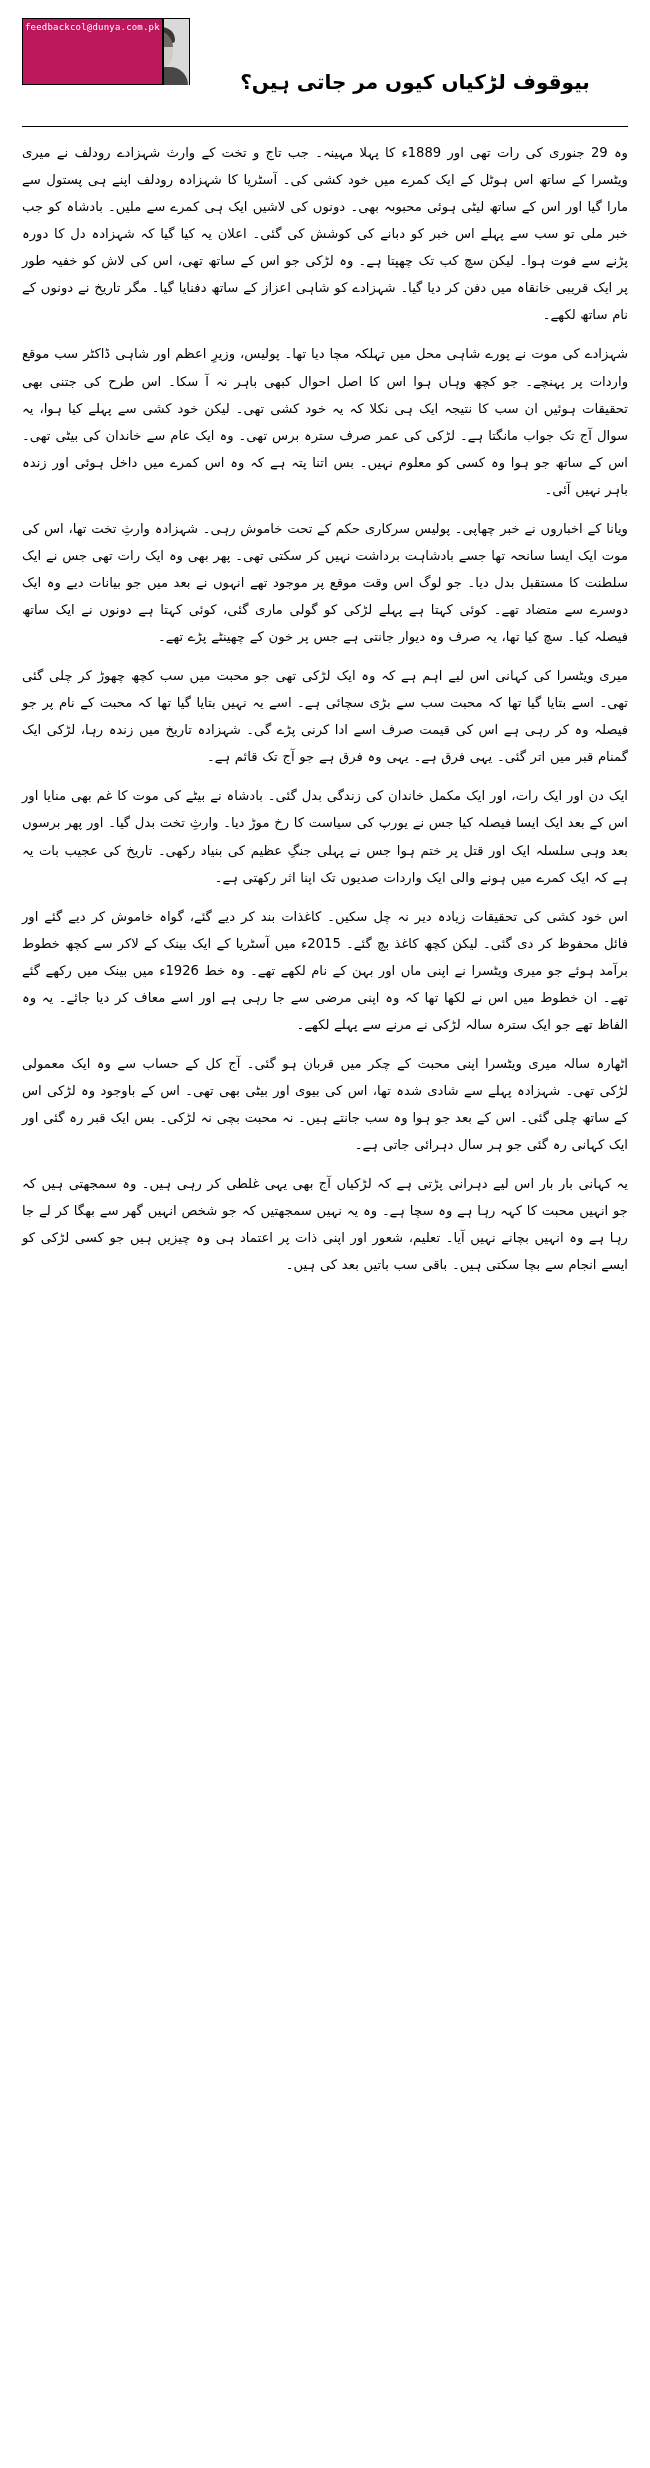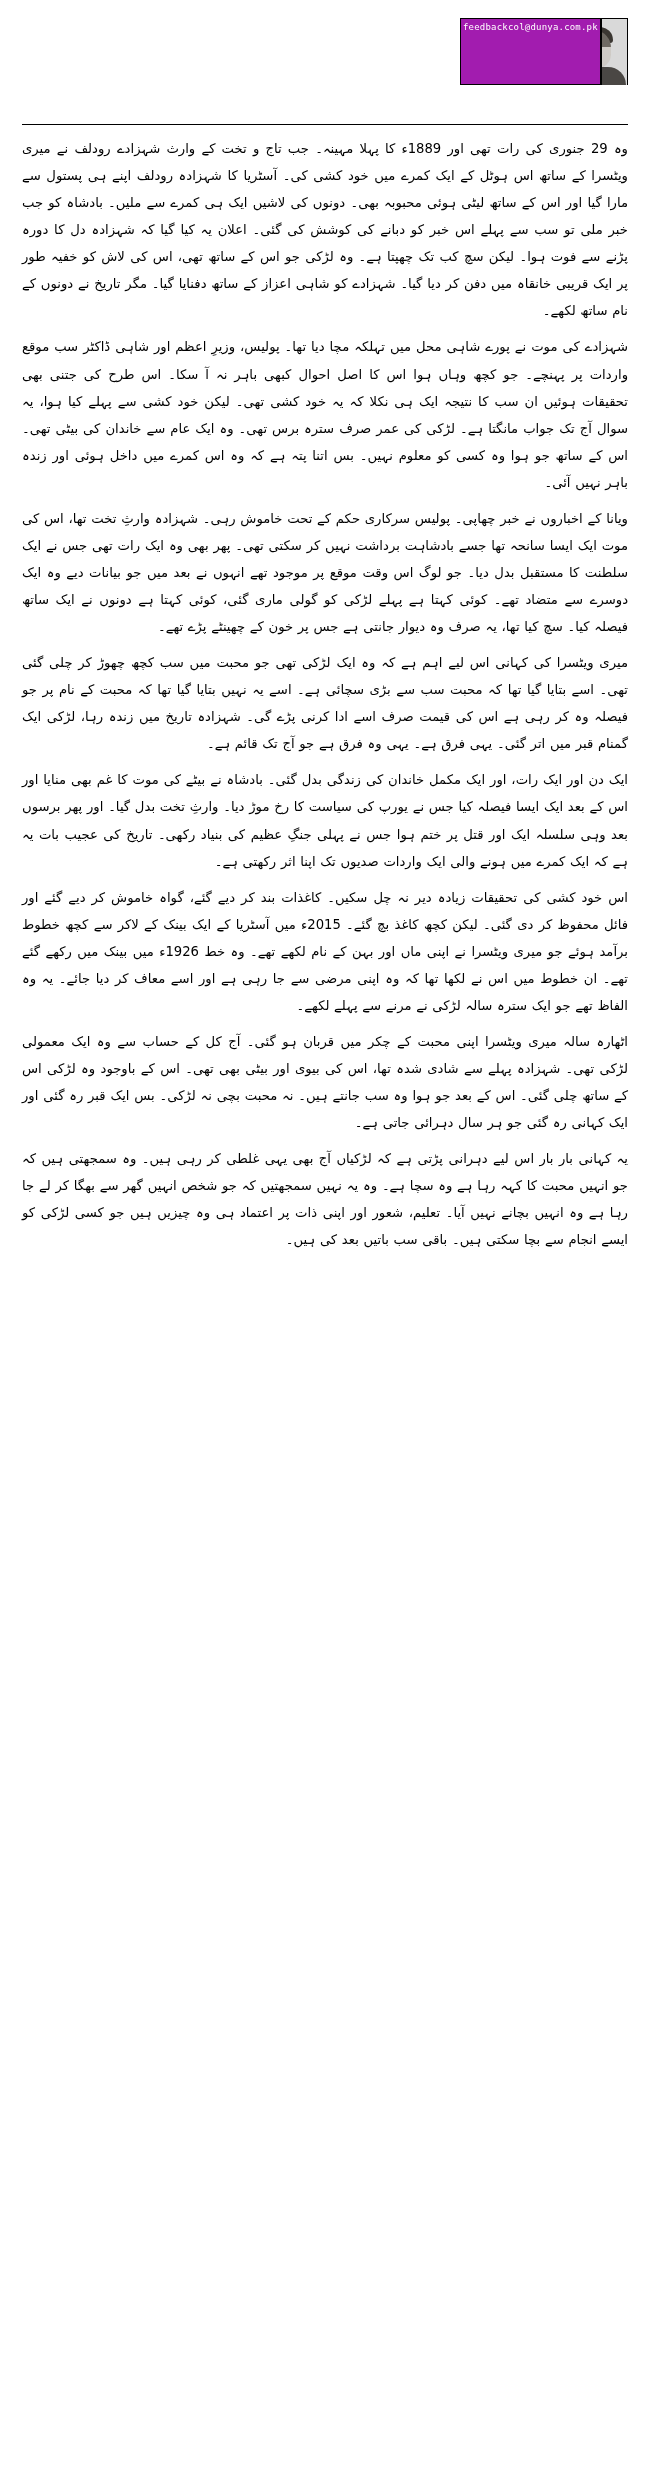--- a/index.html
+++ b/index.html
@@ -125,21 +125,21 @@
     left: 50%;
     bottom: 0;
     transform: translateX(-50%);
     width: 60px;
     height: 18px;
     background: #4a4744;
     border-radius: 22px 22px 0 0;
   }
   .brand-email {
     border: 1px solid #000;
-    background: #a21caf;
+    background: #be185d;
     color: #fff;
     font-size: 9px;
     text-align: center;
     padding: 3px 2px;
     direction: ltr;
     font-family: "DejaVu Sans Mono", "Liberation Mono", monospace;
     letter-spacing: 0.2px;
   }
 
   .rule {
@@ -148,41 +148,44 @@
     margin: 10px 0 10px 0;
   }
 
   
   .article {
     direction: rtl;
     text-align: justify;
     text-justify: inter-word;
   }
   .article p {
-    margin: 4px 0 9px 0;
+    margin: 12px 0 9px 0;
     font-size: 13.2px;
     line-height: 2.05;
     text-align: justify;
     word-spacing: 0.5px;
   }
   .article p.first::first-letter {
     font-size: 13.2px;
   }
   .end-note {
     text-align: center;
     font-size: 12px;
     margin-top: 4px;
   }
 </style>
 </head>
 <body>
 
 <div class="page">
 
   <div class="masthead">
+    <div class="headline-wrap">
+      <h1 class="headline">بیوقوف لڑکیاں کیوں مر جاتی ہیں؟</h1>
+    </div>
 
     <div class="brand-block">
       <div class="brand-top">
         <div class="brand-photo">
           <div class="hair"></div>
           <div class="head"></div>
           <div class="beard"></div>
           <div class="shoulders"></div>
         </div>
         <div class="brand-logo">

